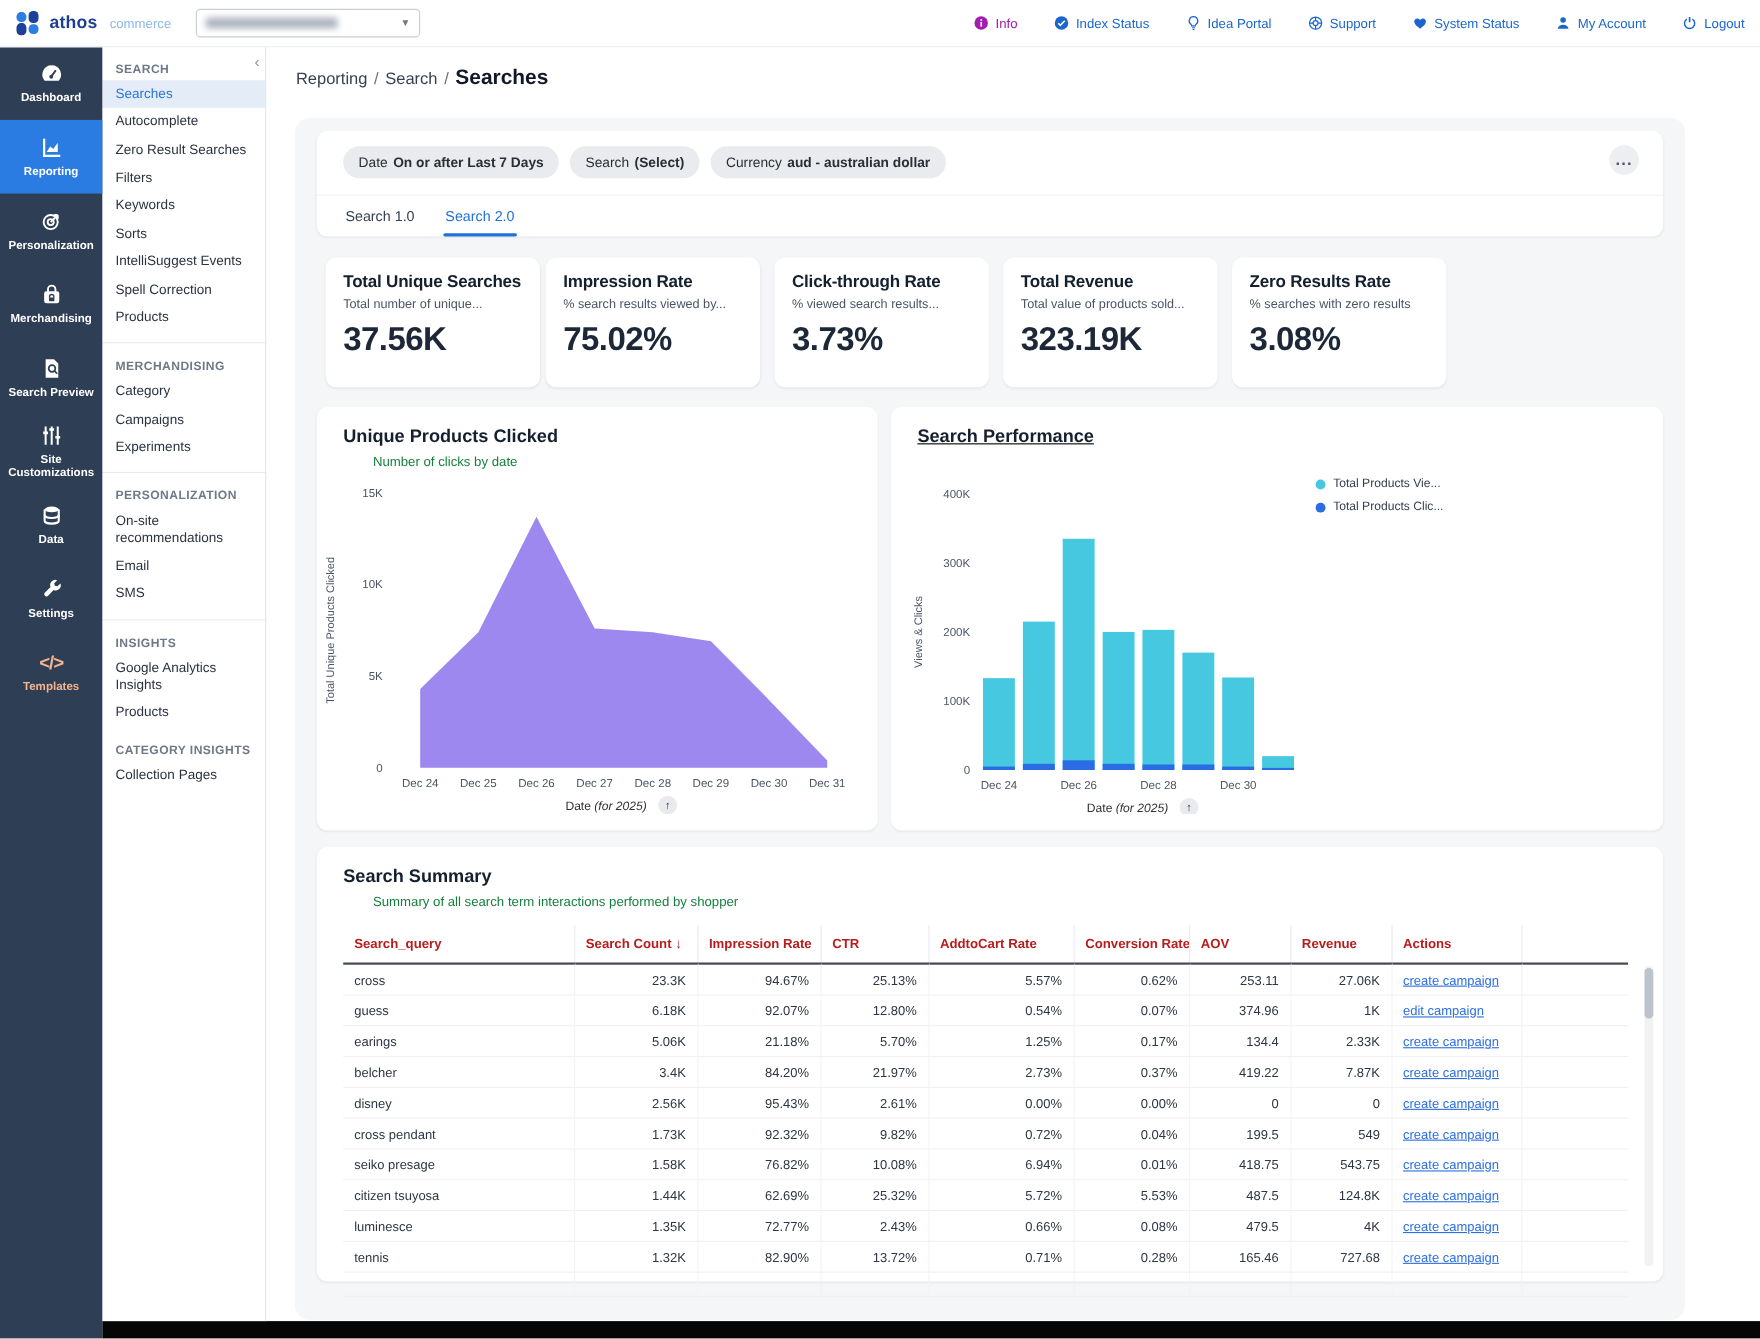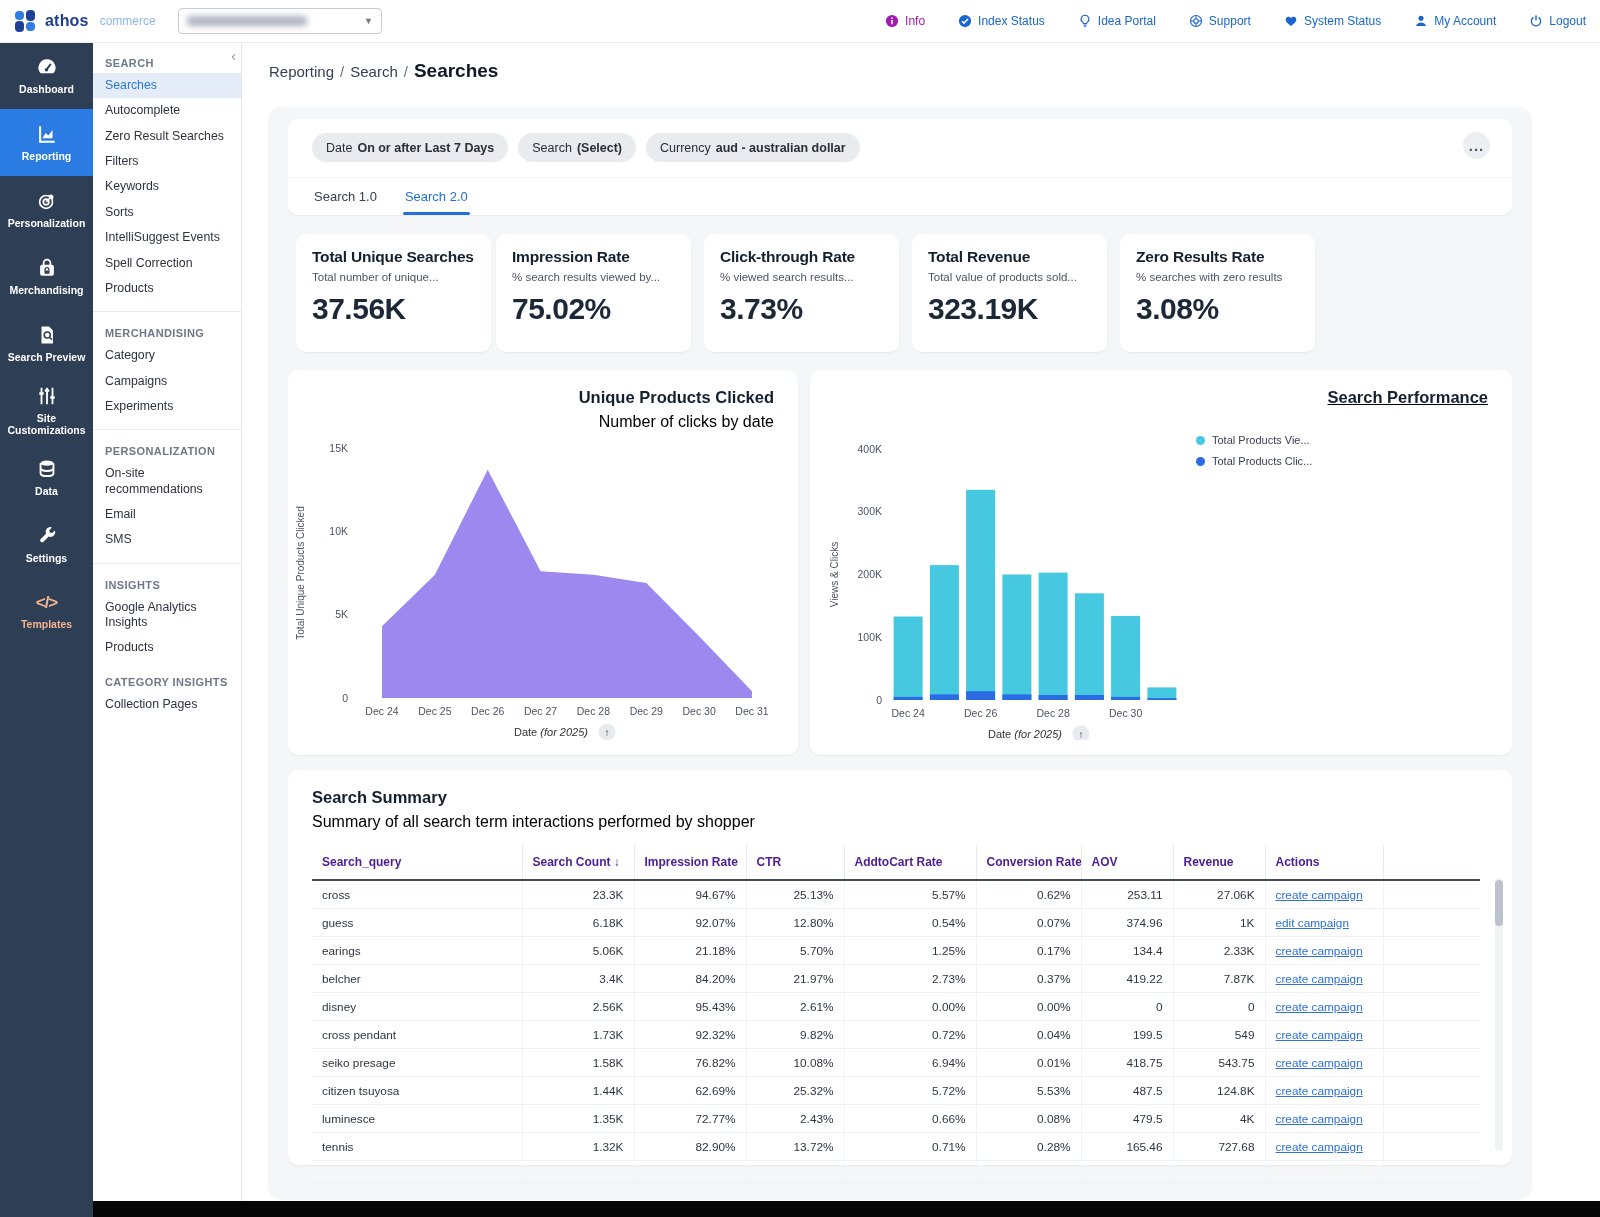--- a/index.html
+++ b/index.html
@@ -62,32 +62,32 @@
   .tab.active{color:#2270d8;}
   .tab.active::after{content:"";position:absolute;left:-2px;right:-2px;bottom:0;height:3px;background:#2270d8;border-radius:2px;}
 
   
   .kpi{width:195px;height:118px;top:234px;padding:14px 16px;box-sizing:border-box;}
   .kpi-title{font-size:15.5px;font-weight:bold;color:#15202e;letter-spacing:-.2px;white-space:nowrap;}
   .kpi-sub{font-size:11.5px;color:#4a5564;margin-top:5px;white-space:nowrap;overflow:hidden;}
   .kpi-value{font-size:30px;font-weight:800;color:#1c2838;margin-top:9px;letter-spacing:-.5px;}
 
   
-  .chart-card{top:370px;height:385px;padding:18px 24px;box-sizing:border-box;text-align:right;}
+  .chart-card{top:370px;height:385px;padding:18px 24px;box-sizing:border-box;}
   .chart-title{font-size:16.5px;font-weight:bold;color:#15202e;}
-  .chart-sub{font-size:16px;color:#000000;margin-top:6px;}
+  .chart-sub{font-size:12px;color:#15803d;margin-top:6px;margin-left:27px;}
   .legend{position:absolute;left:386px;top:64px;display:flex;flex-direction:column;gap:9px;}
   .legend-row{display:flex;align-items:center;gap:7px;font-size:11px;color:#374151;white-space:nowrap;}
   .legend-dot{width:9px;height:9px;border-radius:50%;}
   svg text{font-family:"Liberation Sans",sans-serif;}
 
   
   .table-card{left:288px;top:770px;width:1224px;height:395px;padding:18px 24px;box-sizing:border-box;}
   table.summary{border-collapse:collapse;table-layout:fixed;width:1168px;margin-top:14px;}
-  table.summary th{font-size:12px;font-weight:bold;color:#4c1d95;text-align:left;padding:10px 10px;border-bottom:2px solid #434a54;border-right:1px solid #e8eaee;white-space:nowrap;overflow:hidden;}
+  table.summary th{font-size:12px;font-weight:bold;color:#b91c1c;text-align:left;padding:10px 10px;border-bottom:2px solid #434a54;border-right:1px solid #e8eaee;white-space:nowrap;overflow:hidden;}
   table.summary th:last-child{border-right:none;}
   table.summary td{font-size:11.8px;color:#2e3643;padding:6.5px 10px;border-bottom:1px solid #eef0f3;border-right:1px solid #f1f3f6;white-space:nowrap;overflow:hidden;}
   table.summary td:last-child{border-right:none;}
   table.summary td.num{text-align:right;}
   table.summary a{color:#2b6fe0;text-decoration:underline;cursor:pointer;}
   .vscroll{position:absolute;right:9px;top:108px;bottom:14px;width:8px;background:#f1f2f4;border-radius:4px;}
   .vthumb{position:absolute;left:0;top:2px;width:8px;height:46px;background:#bcc3cc;border-radius:4px;cursor:pointer;}
 
   .footer-strip{position:absolute;left:93px;top:1201px;width:1507px;height:16px;background:#060606;}
 </style>

